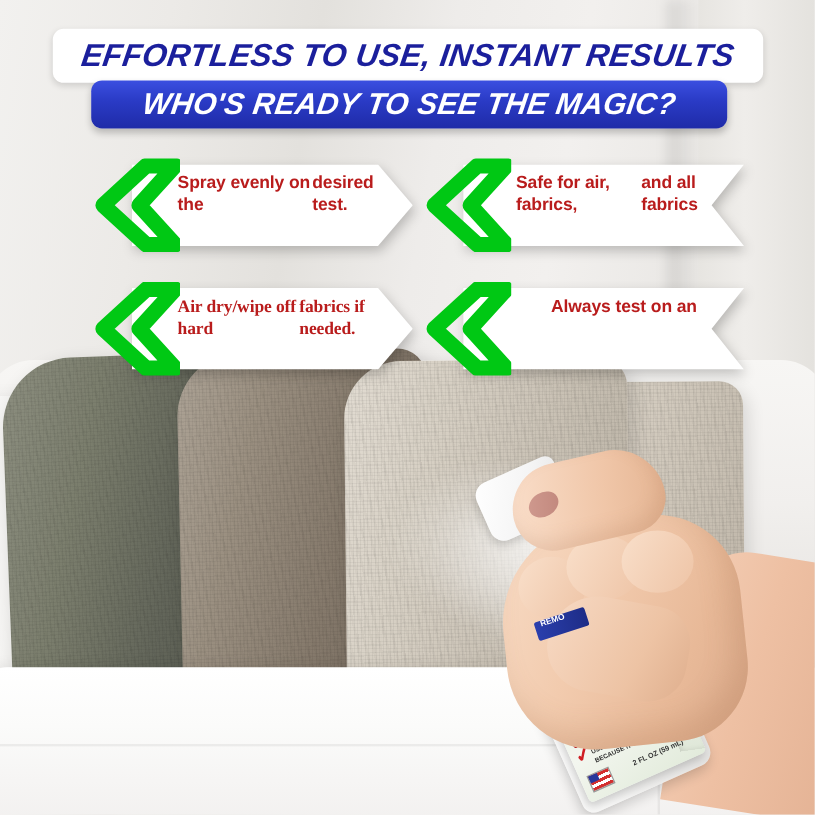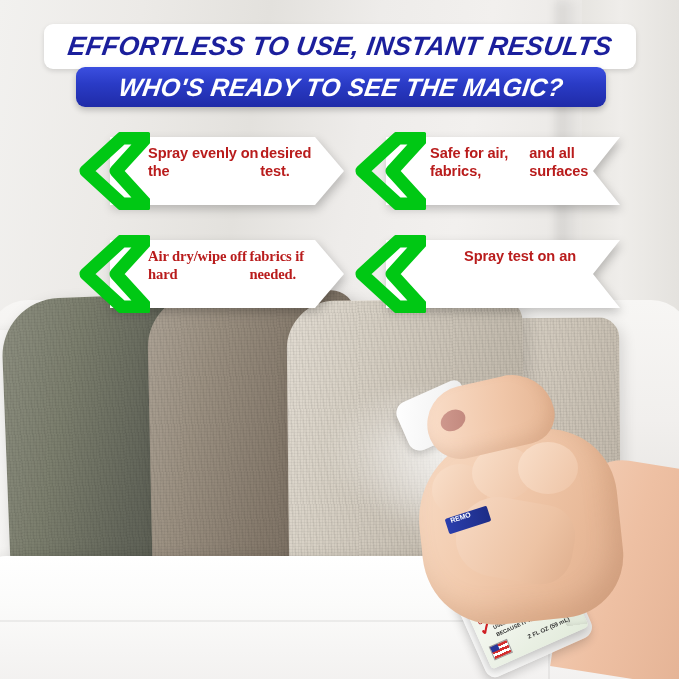--- a/index.html
+++ b/index.html
@@ -414,21 +414,21 @@
 
   <div class="banner right" style="left:352px; top:132px;">
     <svg class="plate" viewBox="0 0 234 68" preserveAspectRatio="none">
       <polygon points="0,0 234,0 207,34 234,68 0,68" fill="#ffffff"></polygon>
     </svg>
     <svg class="chev" viewBox="0 0 74 78">
       <path d="M46 6 H70 L40 39 L70 72 H46 L10 39 Z" fill="none" stroke="#00c814" stroke-width="13" stroke-linejoin="round" stroke-linecap="round"></path>
     </svg>
     <div class="txt">
       <span>Safe for air, fabrics,</span>
-      <span>and all surfaces</span>
+      <span>and all fabrics</span>
     </div>
   </div>
 
   <div class="banner left" style="left:76px; top:235px;font-family:Liberation Serif, serif;">
     <svg class="plate" viewBox="0 0 234 68" preserveAspectRatio="none">
       <polygon points="0,0 205,0 234,34 205,68 0,68" fill="#ffffff"></polygon>
     </svg>
     <svg class="chev" viewBox="0 0 74 78">
       <path d="M46 6 H70 L40 39 L70 72 H46 L10 39 Z" fill="none" stroke="#00c814" stroke-width="13" stroke-linejoin="round" stroke-linecap="round"></path>
     </svg>
@@ -439,17 +439,17 @@
   </div>
 
   <div class="banner right" style="left:352px; top:235px;">
     <svg class="plate" viewBox="0 0 234 68" preserveAspectRatio="none">
       <polygon points="0,0 234,0 207,34 234,68 0,68" fill="#ffffff"></polygon>
     </svg>
     <svg class="chev" viewBox="0 0 74 78">
       <path d="M46 6 H70 L40 39 L70 72 H46 L10 39 Z" fill="none" stroke="#00c814" stroke-width="13" stroke-linejoin="round" stroke-linecap="round"></path>
     </svg>
     <div class="txt">
-      <span>Spray test on an</span>
+      <span>Always test on an</span>
     </div>
   </div>
 
 </div>
 
 </body></html>

